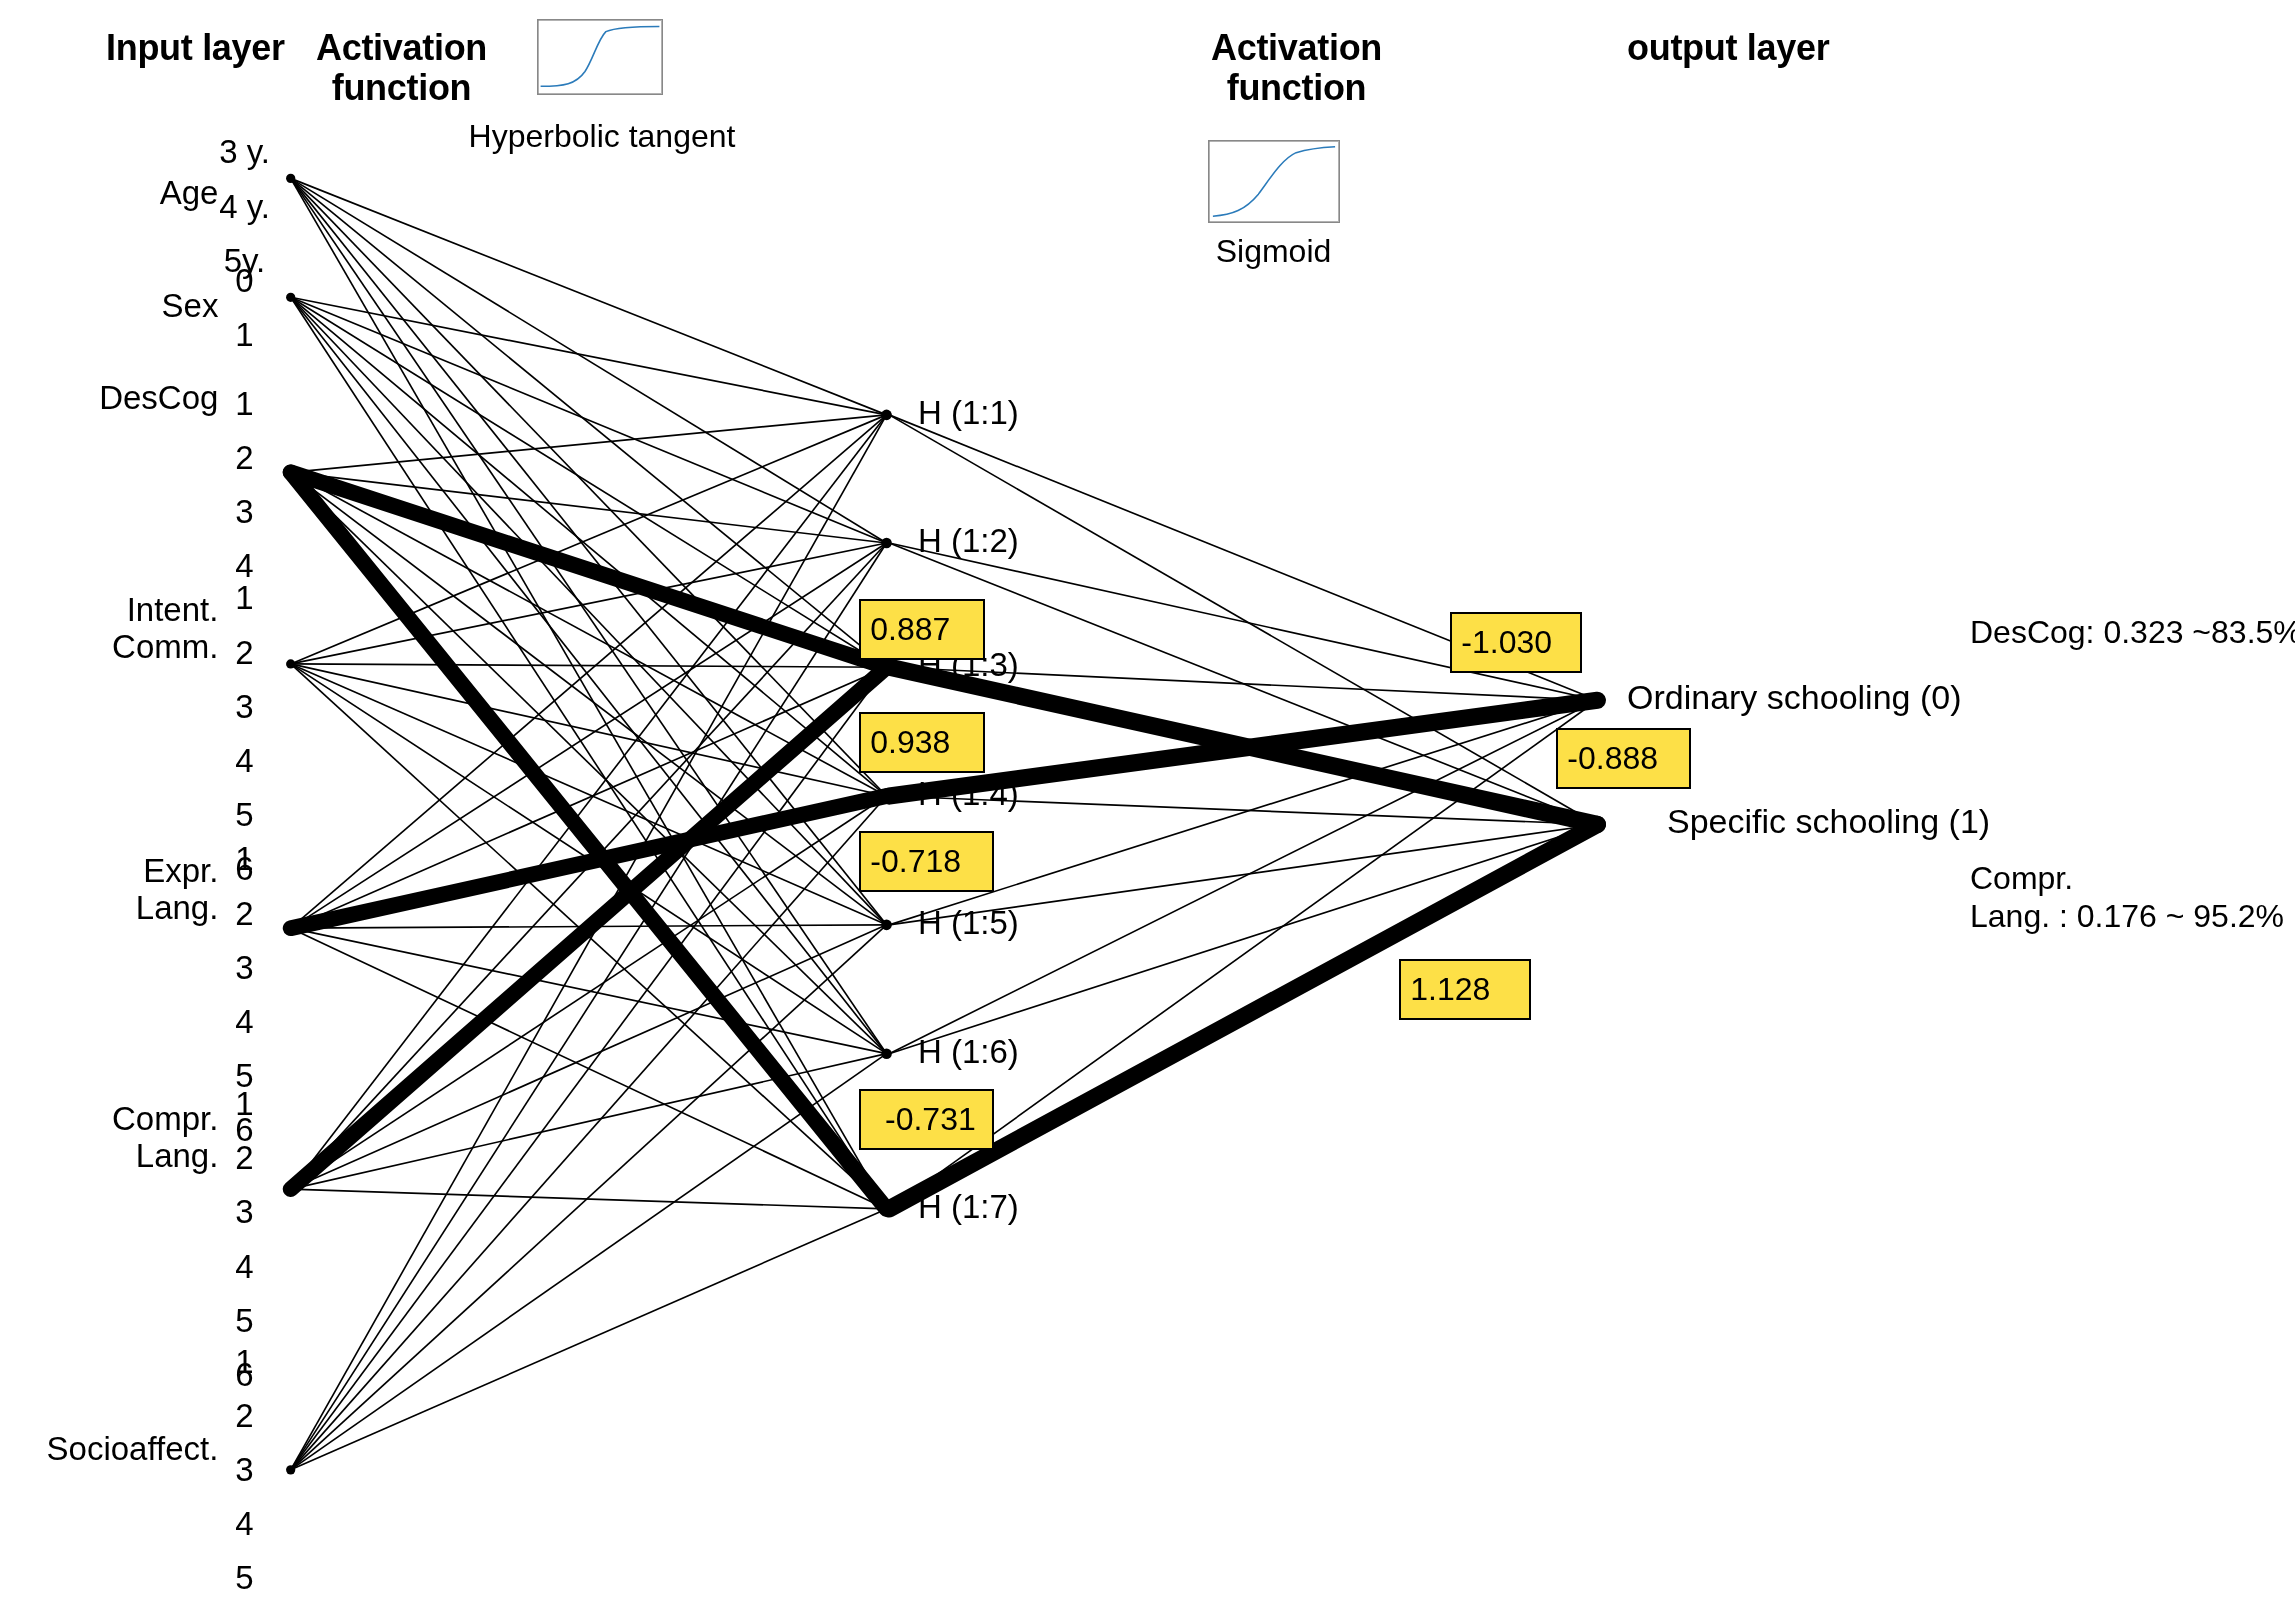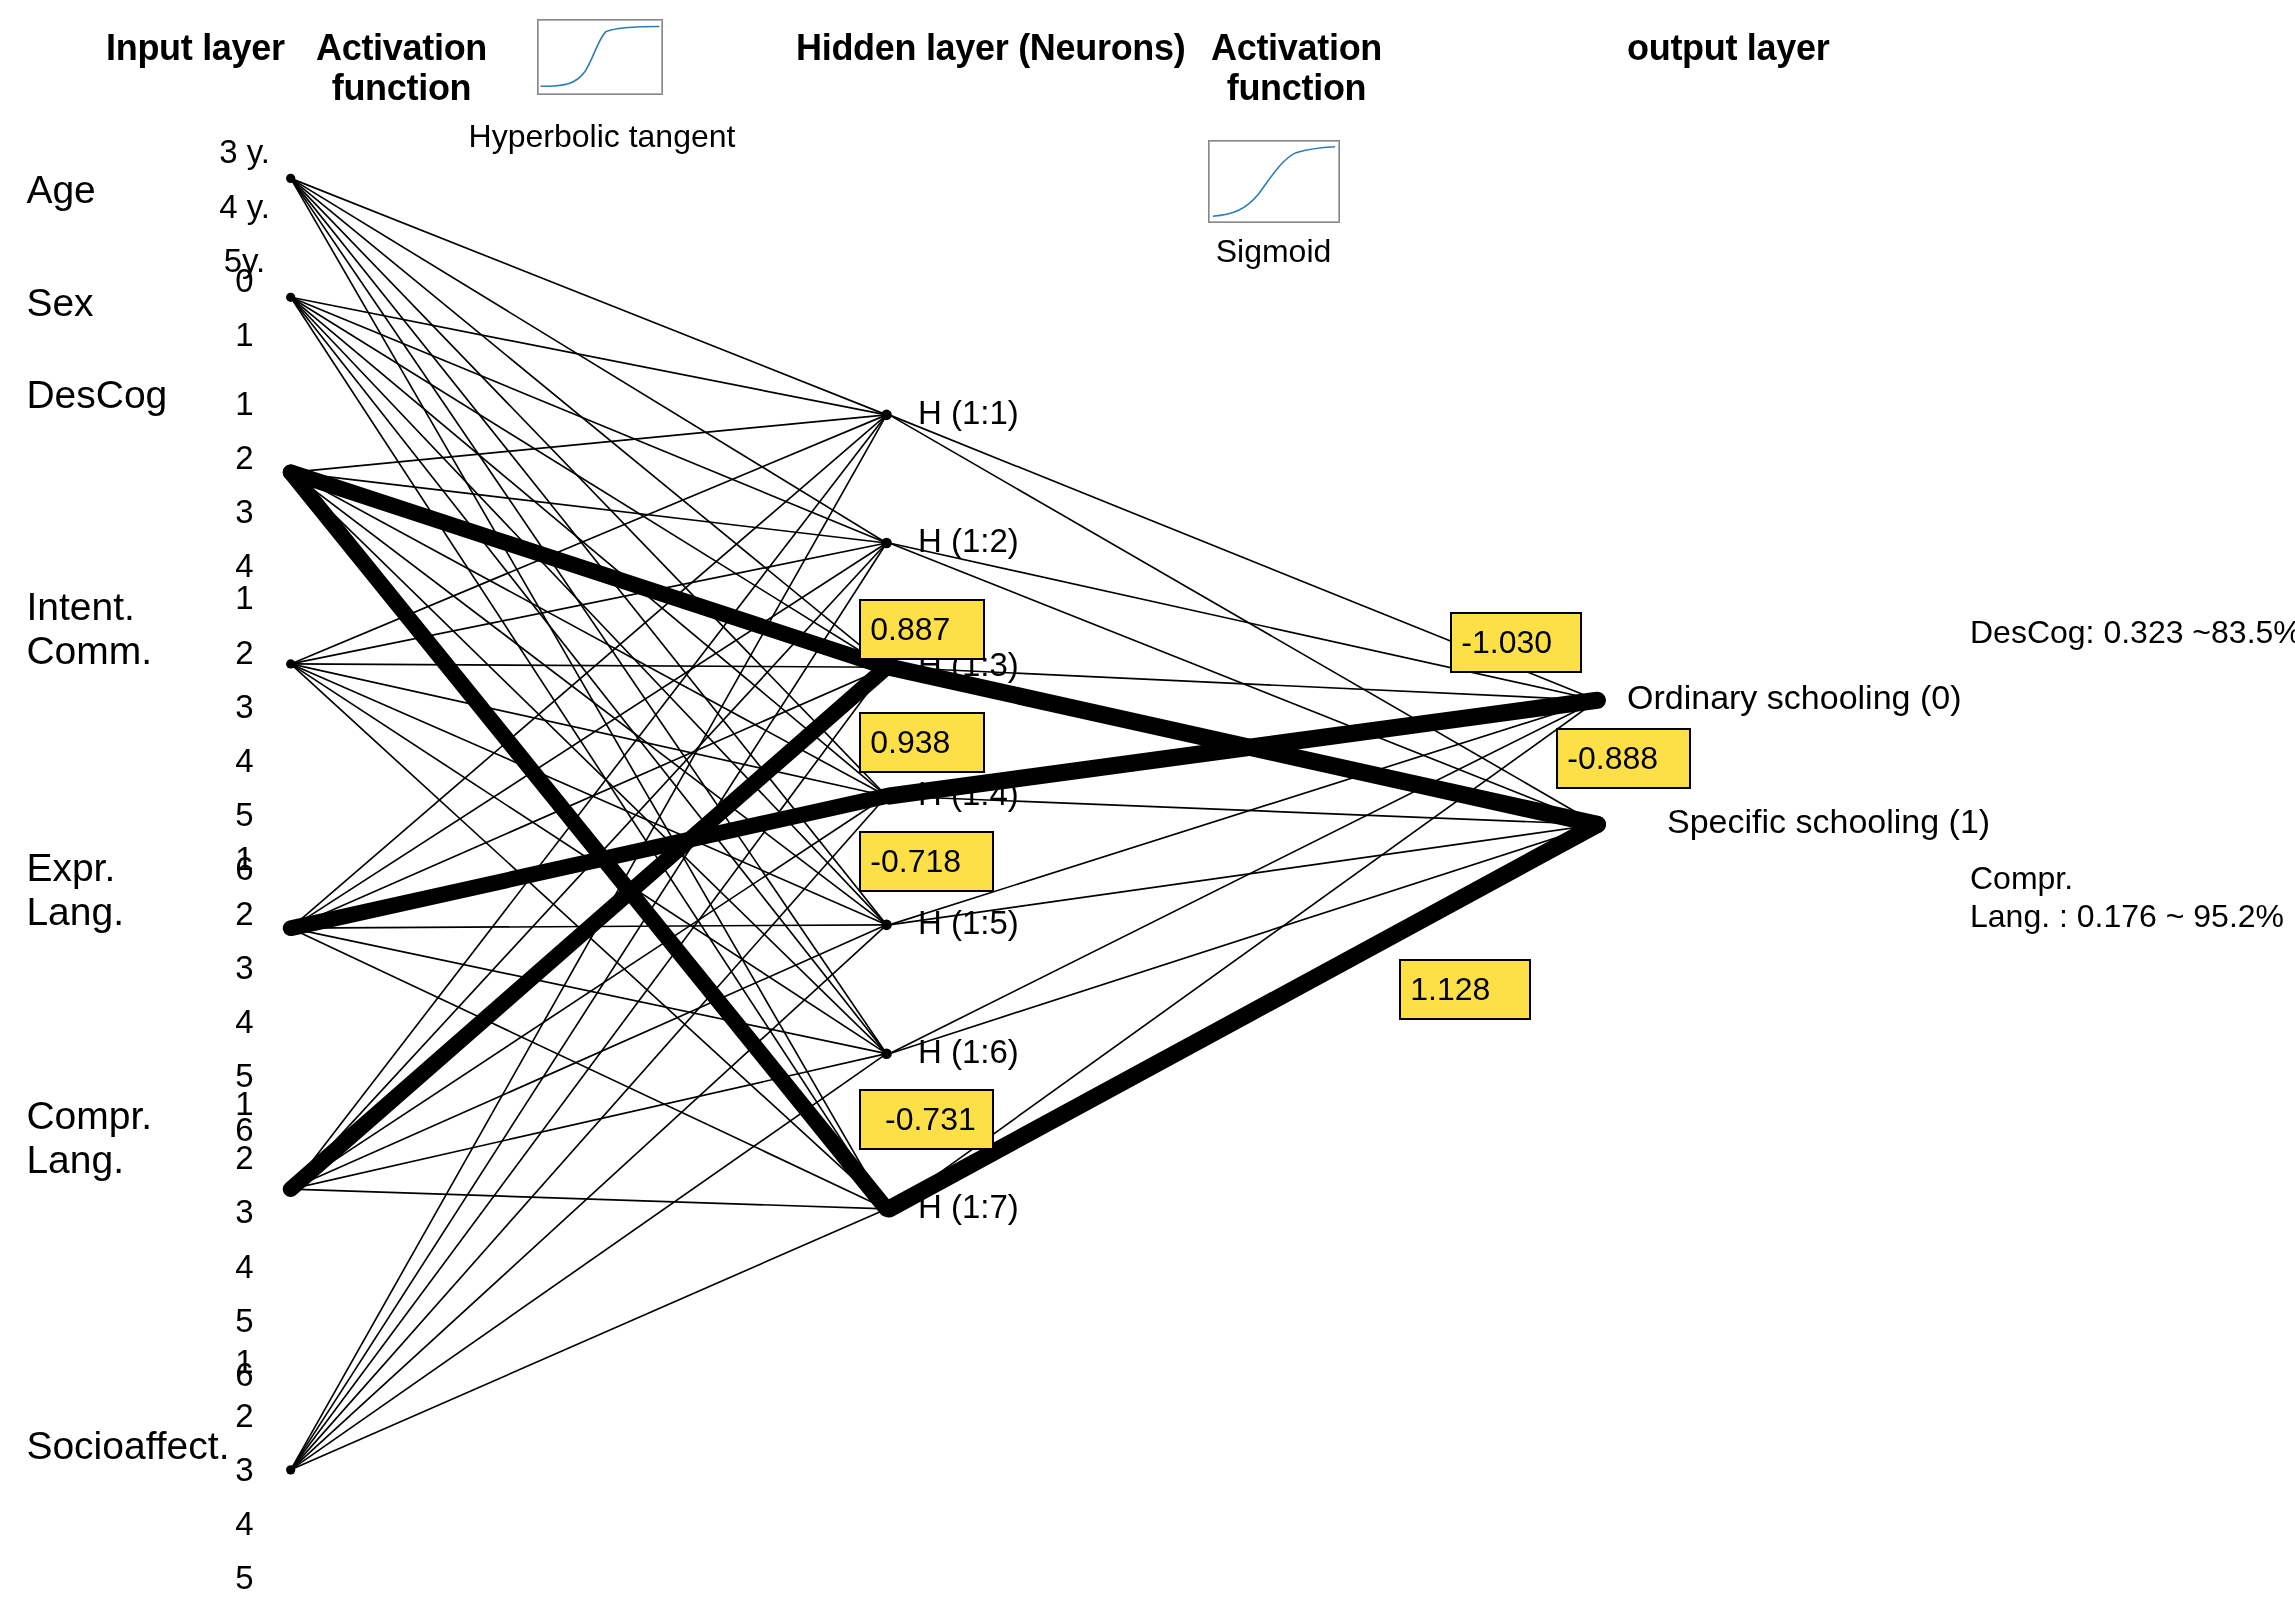--- a/index.html
+++ b/index.html
@@ -1,21 +1,21 @@
 <!DOCTYPE html>
 <html style="font-size:10.6px"><head>
 <meta charset="utf-8">
 <style>
   html,body{margin:0;padding:0;background:#ffffff;}
   body{font-family:"Liberation Sans", sans-serif;color:#000;}
   #stage{position:relative;width:2295px;height:1600px;background:#fff;overflow:hidden;}
   svg#net{position:absolute;left:0;top:0;width:2295px;height:1600px;}
   .hdr{position:absolute;font-weight:bold;font-size:36px;line-height:1.12;letter-spacing:-0.3px;text-align:center;}
   .lvl{position:absolute;font-size:33px;line-height:1.0;text-align:center;width:53px;}
-  .grp{position:absolute;font-size:39px;line-height:1.12;}
+  .grp{position:absolute;font-size:33px;line-height:1.12;text-align:right;margin-top:7px;}
   .hnode{position:absolute;font-size:33px;white-space:nowrap;}
   .onode{position:absolute;font-size:34px;white-space:nowrap;}
   .wbox{position:absolute;border:2px solid #000;background:#fde047;font-size:32px;
         display:flex;align-items:center;justify-content:flex-start;padding-left:9.3px;box-sizing:border-box;}
   .afcap{position:absolute;font-size:32px;text-align:center;}
   .imp{position:absolute;font-size:32px;line-height:1.2;white-space:pre;}
   .minichart{position:absolute;background:#fff;border:1.3px solid #888;box-sizing:border-box;}
   .minichart svg{display:block;width:100%;height:100%;}
 </style>
 </head>
@@ -107,21 +107,20 @@
         <circle cx="1342" cy="1595" r="8"></circle>
         <circle cx="1342" cy="1830" r="8"></circle>
         <circle cx="2418" cy="1060" r="9"></circle>
         <circle cx="2418" cy="1248" r="9"></circle>
       </g>
   </svg>
 
   <div class="hdr" style="left:106px;top:28px;">Input layer</div>
   <div class="hdr" style="left:316px;top:28px;white-space:pre;">Activation
 function</div>
-  <div class="hdr" style="left:796px;top:28px;">Hidden layer (Neurons)</div>
   <div class="hdr" style="left:1211px;top:28px;white-space:pre;">Activation
 function</div>
   <div class="hdr" style="left:1627px;top:28px;">output layer</div>
 
   <div class="minichart" style="left:537px;top:18.5px;width:126px;height:76px;">
     <svg viewBox="0 0 190 115" preserveAspectRatio="none">
       <rect x="0.5" y="0.5" width="189" height="114" fill="#fff" stroke="#888" stroke-width="1"></rect>
       <path d="M4,103 C40,103 58,100 72,80 C84,62 92,30 104,18 C120,11 150,10 186,10" fill="none" stroke="#2b7bba" stroke-width="2.4"></path>
     </svg>
   </div>

